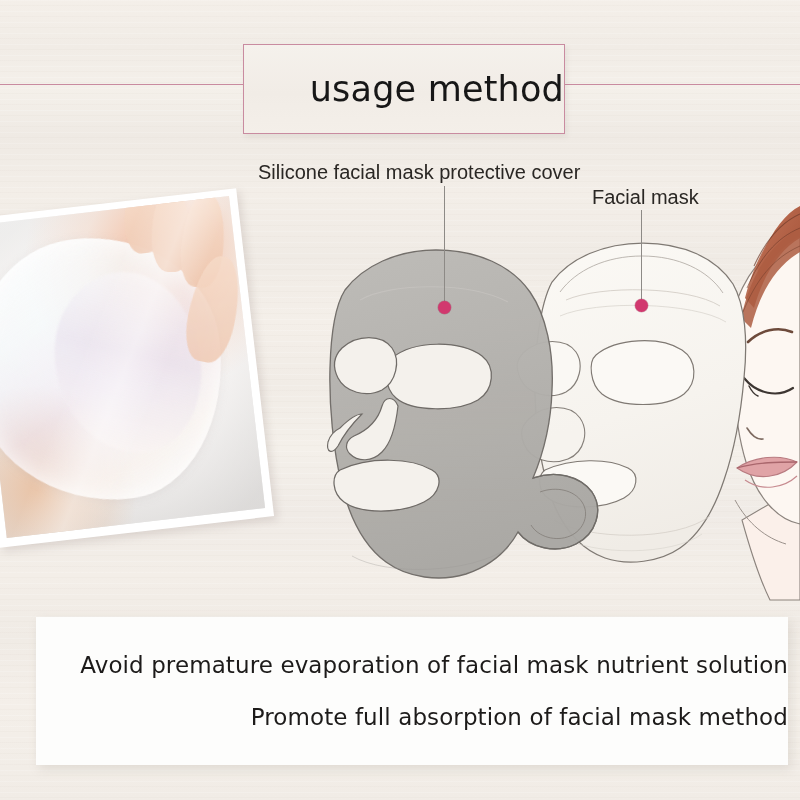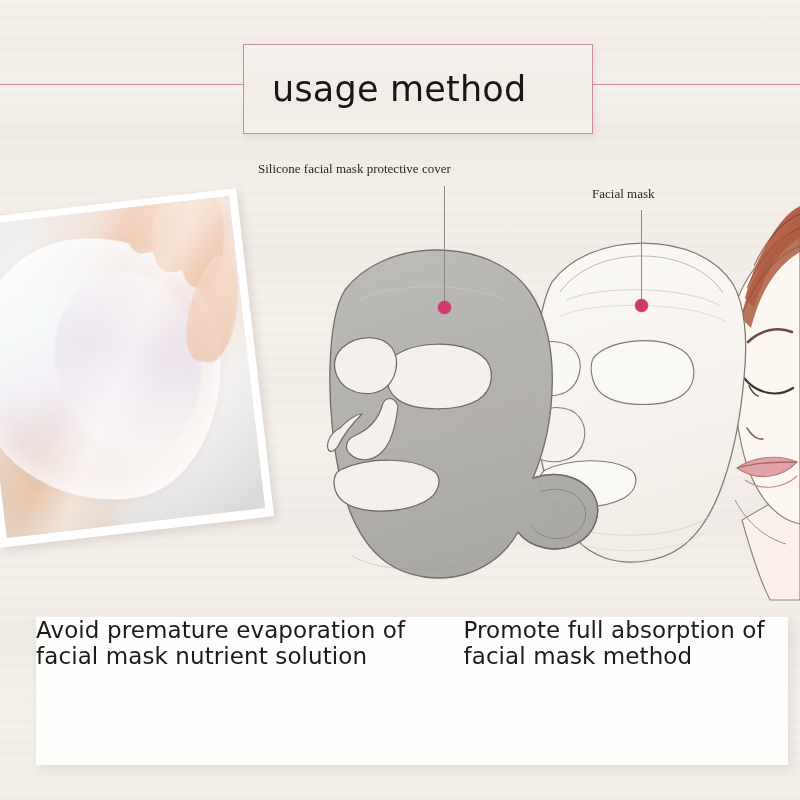--- a/index.html
+++ b/index.html
@@ -33,32 +33,32 @@
   #rule-left,#rule-right{
     position:absolute;height:0;border-top:1.6px solid #c98ba0;top:84px;
   }
   #rule-left{left:0;width:244px;}
   #rule-right{left:562px;width:238px;}
   #title-box{
     position:absolute;left:243px;top:44px;width:320px;height:88px;
     border:1.7px solid #c98ba0;
     background:linear-gradient(180deg,#f5f1ec 0%,#f1ece6 55%,#f4efe9 100%);
     box-shadow:2px 3px 5px rgba(150,130,125,.13);
-    display:flex;align-items:center;justify-content:flex-start;padding-left:28px;
+    display:flex;align-items:center;justify-content:flex-end;
   }
   #title-text{
     font-size:35px;color:#171717;letter-spacing:.2px;
     font-family:"DejaVu Sans", sans-serif;font-weight:400;
     line-height:1;
   }
 
   
   .callout-label{
-    position:absolute;font-size:13px;color:#2a2724;white-space:nowrap;
-    font-family:Liberation Serif, serif;
+    position:absolute;font-size:20px;color:#2a2724;white-space:nowrap;
+    font-family:Liberation Sans, sans-serif;
   }
   #label-left{left:258px;top:161px;}
   #label-right{left:592px;top:186px;}
   .lead-line{
     position:absolute;width:0;border-left:1.3px solid #8d8a86;
   }
   #lead-left{left:444px;top:186px;height:119px;}
   #lead-right{left:641px;top:210px;height:93px;}
   .lead-dot{
     position:absolute;width:13px;height:13px;border-radius:50%;
@@ -117,21 +117,21 @@
   }
 
   
   #mask-art{position:absolute;left:0;top:0;width:800px;height:800px;}
 
   
   #bottom-panel{
     position:absolute;left:36px;top:617px;width:752px;height:148px;
     background:#fdfdfc;
     box-shadow:3px 4px 10px rgba(150,138,132,.20);
-    display:flex;flex-direction:row;align-items:flex-start;justify-content:center;
+    display:flex;flex-direction:column;align-items:flex-end;justify-content:center;
   }
   #bp-line1{font-size:23px;color:#1d1b1a;margin:0 0 26px 0;letter-spacing:.1px;}
   #bp-line2{font-size:23px;color:#1d1b1a;margin:0;letter-spacing:.1px;}
 </style>
 </head>
 <body>
 
 <div id="stage">
 
   <div id="grain"></div>

